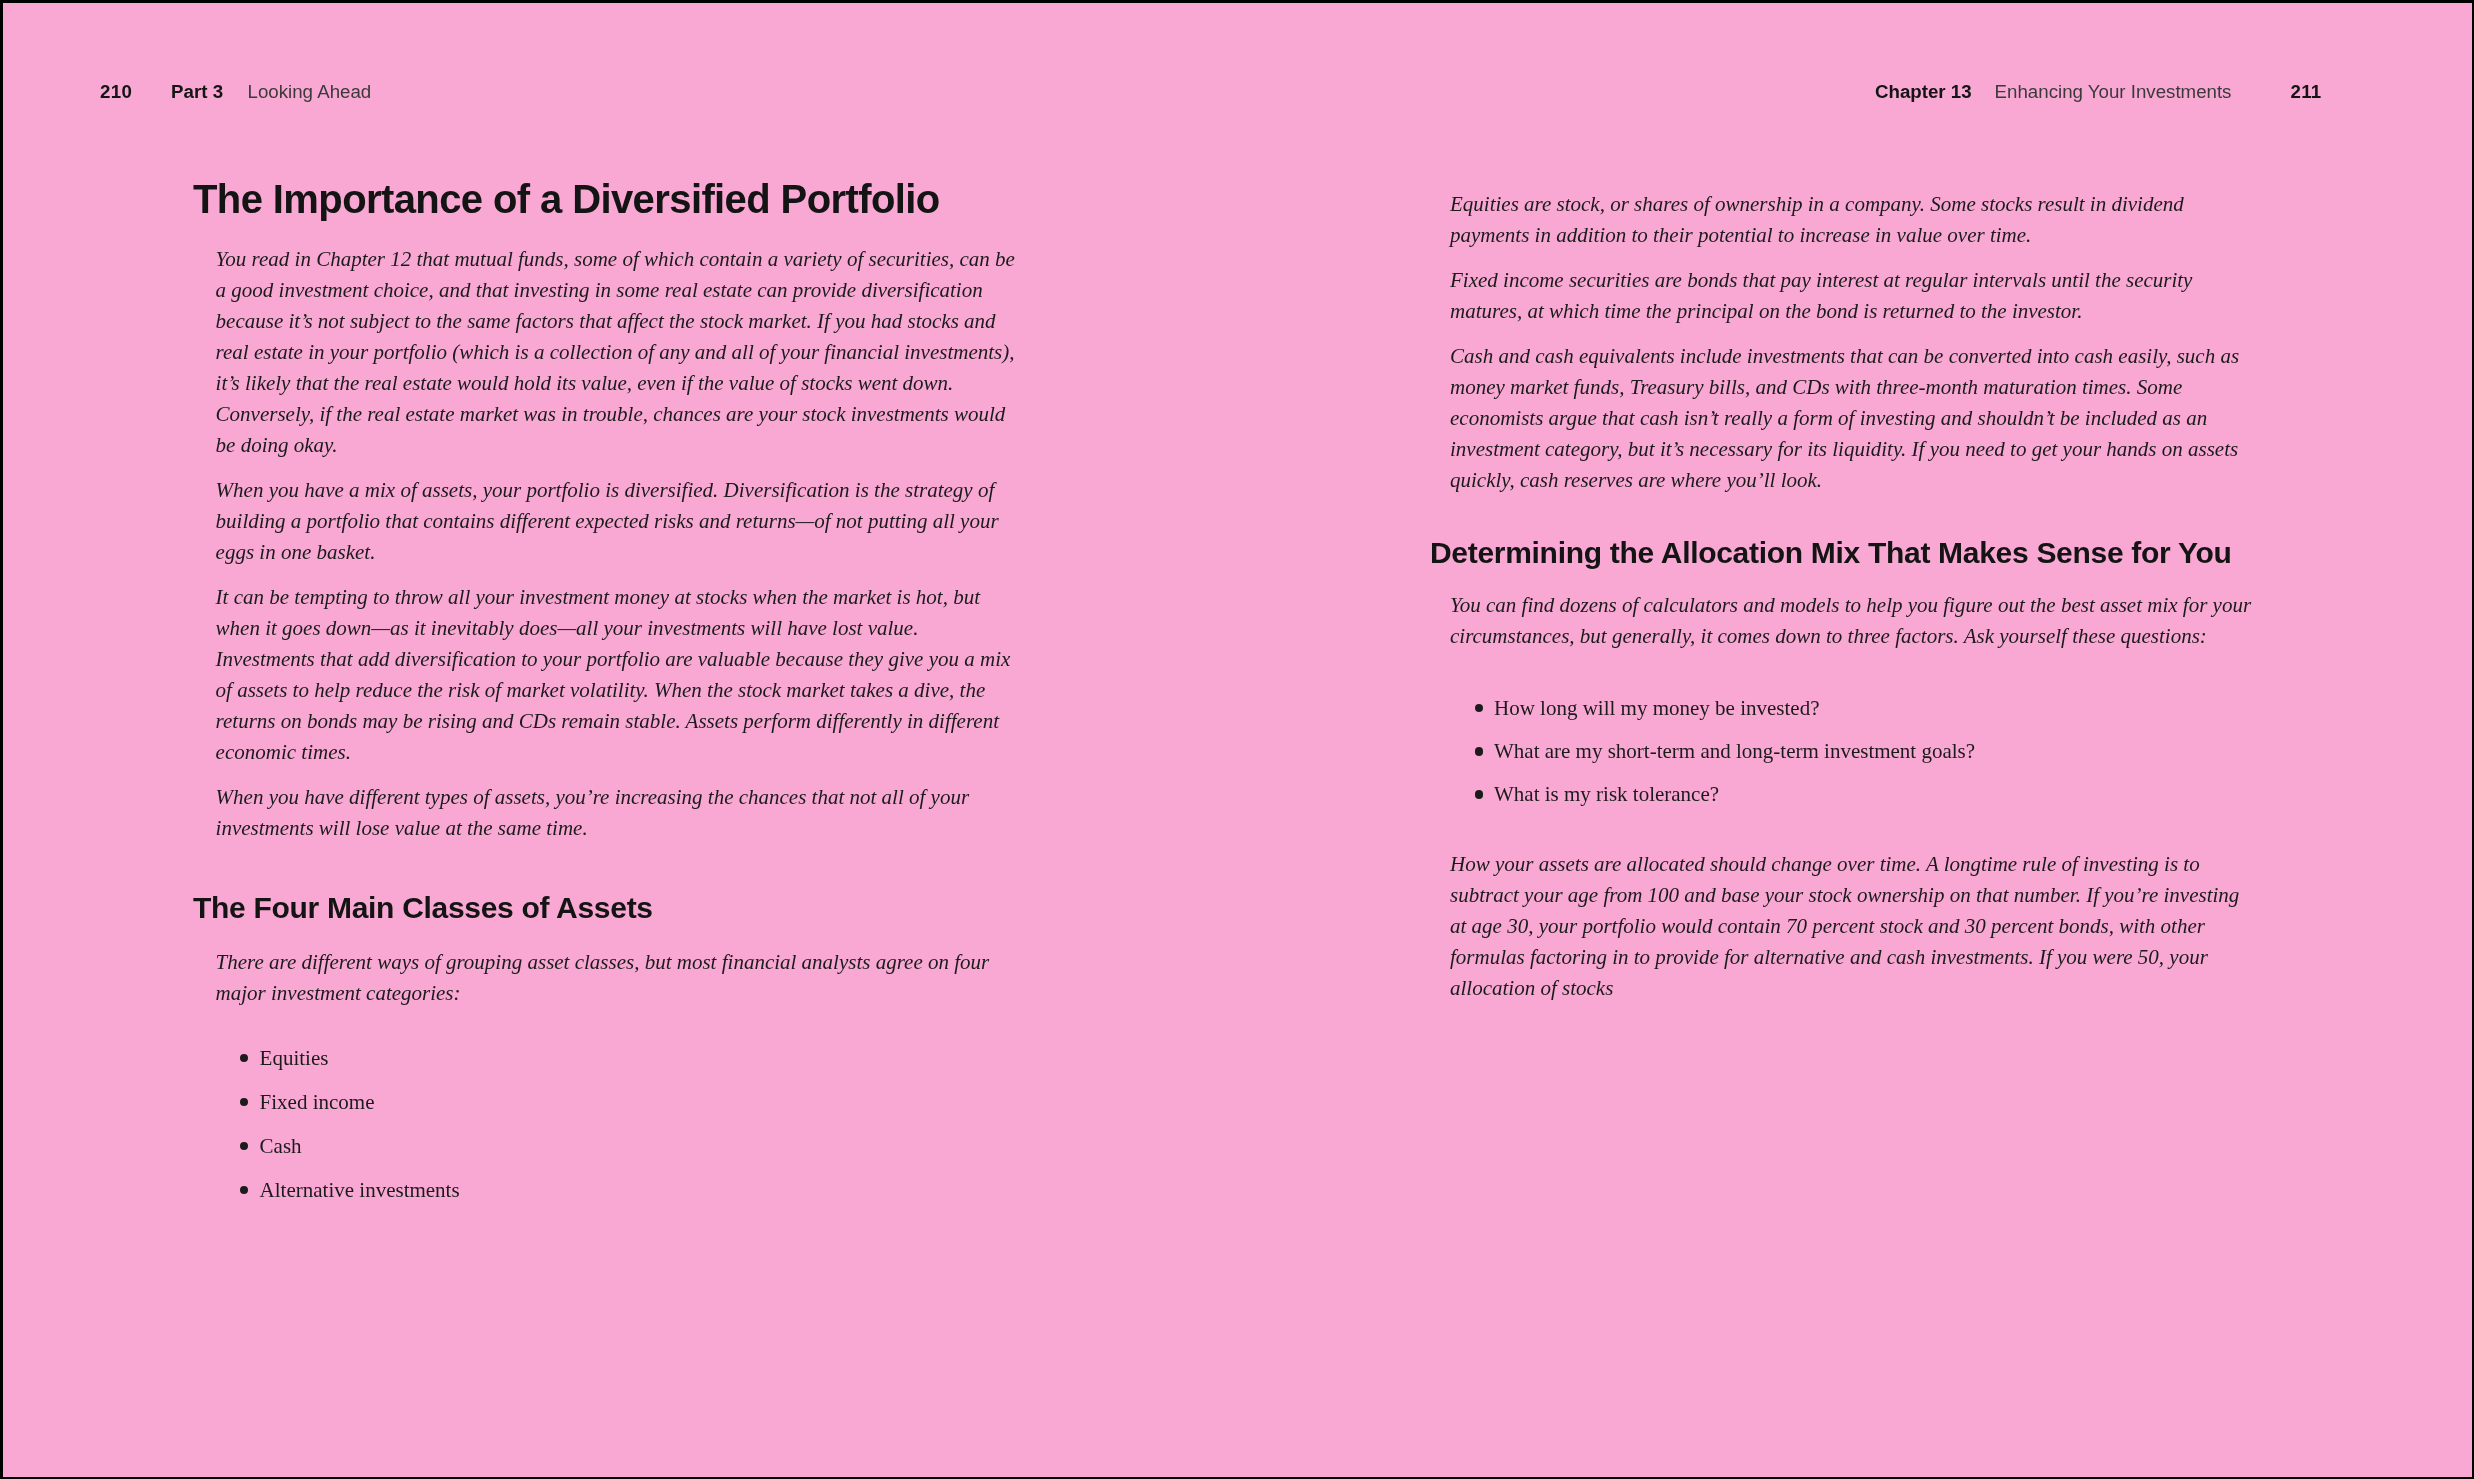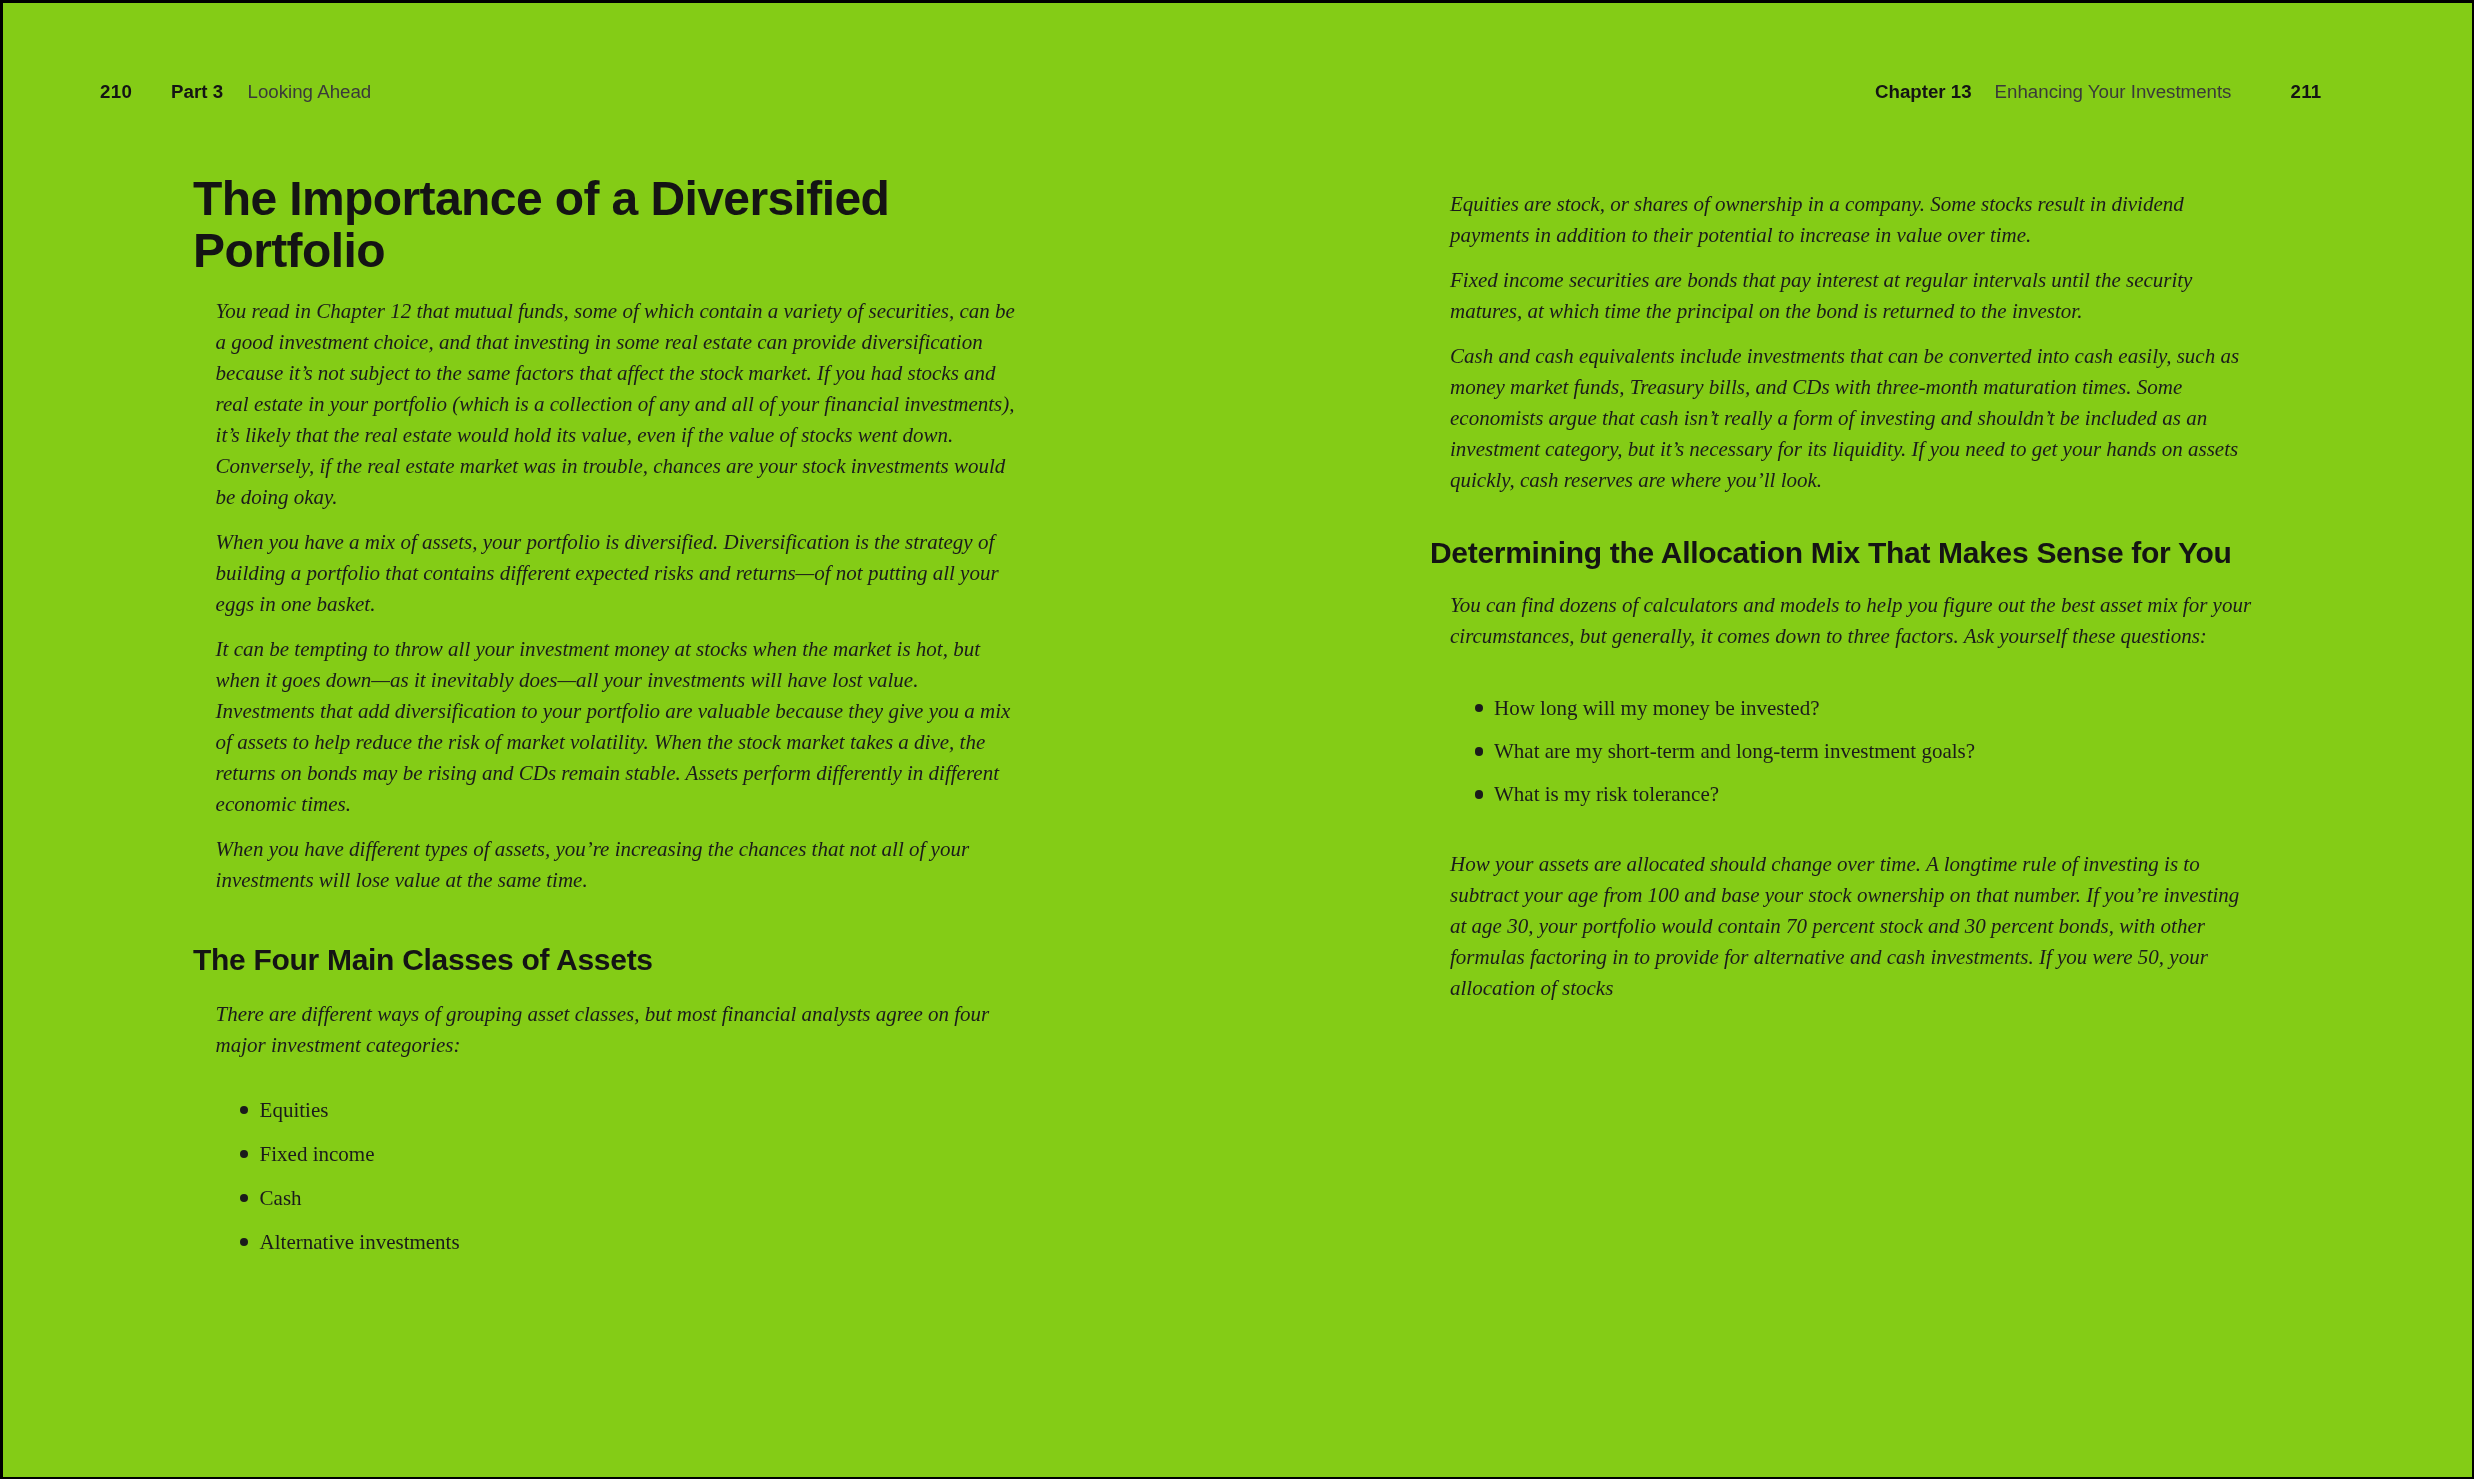--- a/index.html
+++ b/index.html
@@ -5,21 +5,21 @@
   html, body {
     margin: 0;
     padding: 0;
     background: #ffffff;
   }
   .spread {
     position: relative;
     width: 2475px;
     height: 1480px;
     box-sizing: border-box;
-    background: #84cc16;
+    background: #f9a8d4;
     border: 3.2px solid #000000;
     overflow: hidden;
     font-family: "Liberation Serif", serif;
     color: #1b1b1b;
   }
 
   
   .runhead {
     position: absolute;
     top: 77px;
@@ -43,21 +43,21 @@
   
   .col { position: absolute; }
   #col-left  { left: 190px;  top: 170px; width: 857px; }
   #col-right { left: 1447px; top: 186px; width: 851px; }
 
   h1.book-title {
     margin: 0 0 19.3px 0;
     width: 812px;
     font-family: "Liberation Sans", sans-serif;
     font-weight: 700;
-    font-size: 48px;
+    font-size: 40px;
     line-height: 52px;
     letter-spacing: -0.6px;
     color: #141414;
   }
   h2.section-heading {
     font-family: "Liberation Sans", sans-serif;
     font-weight: 700;
     font-size: 30px;
     line-height: 37px;
     letter-spacing: -0.3px;

